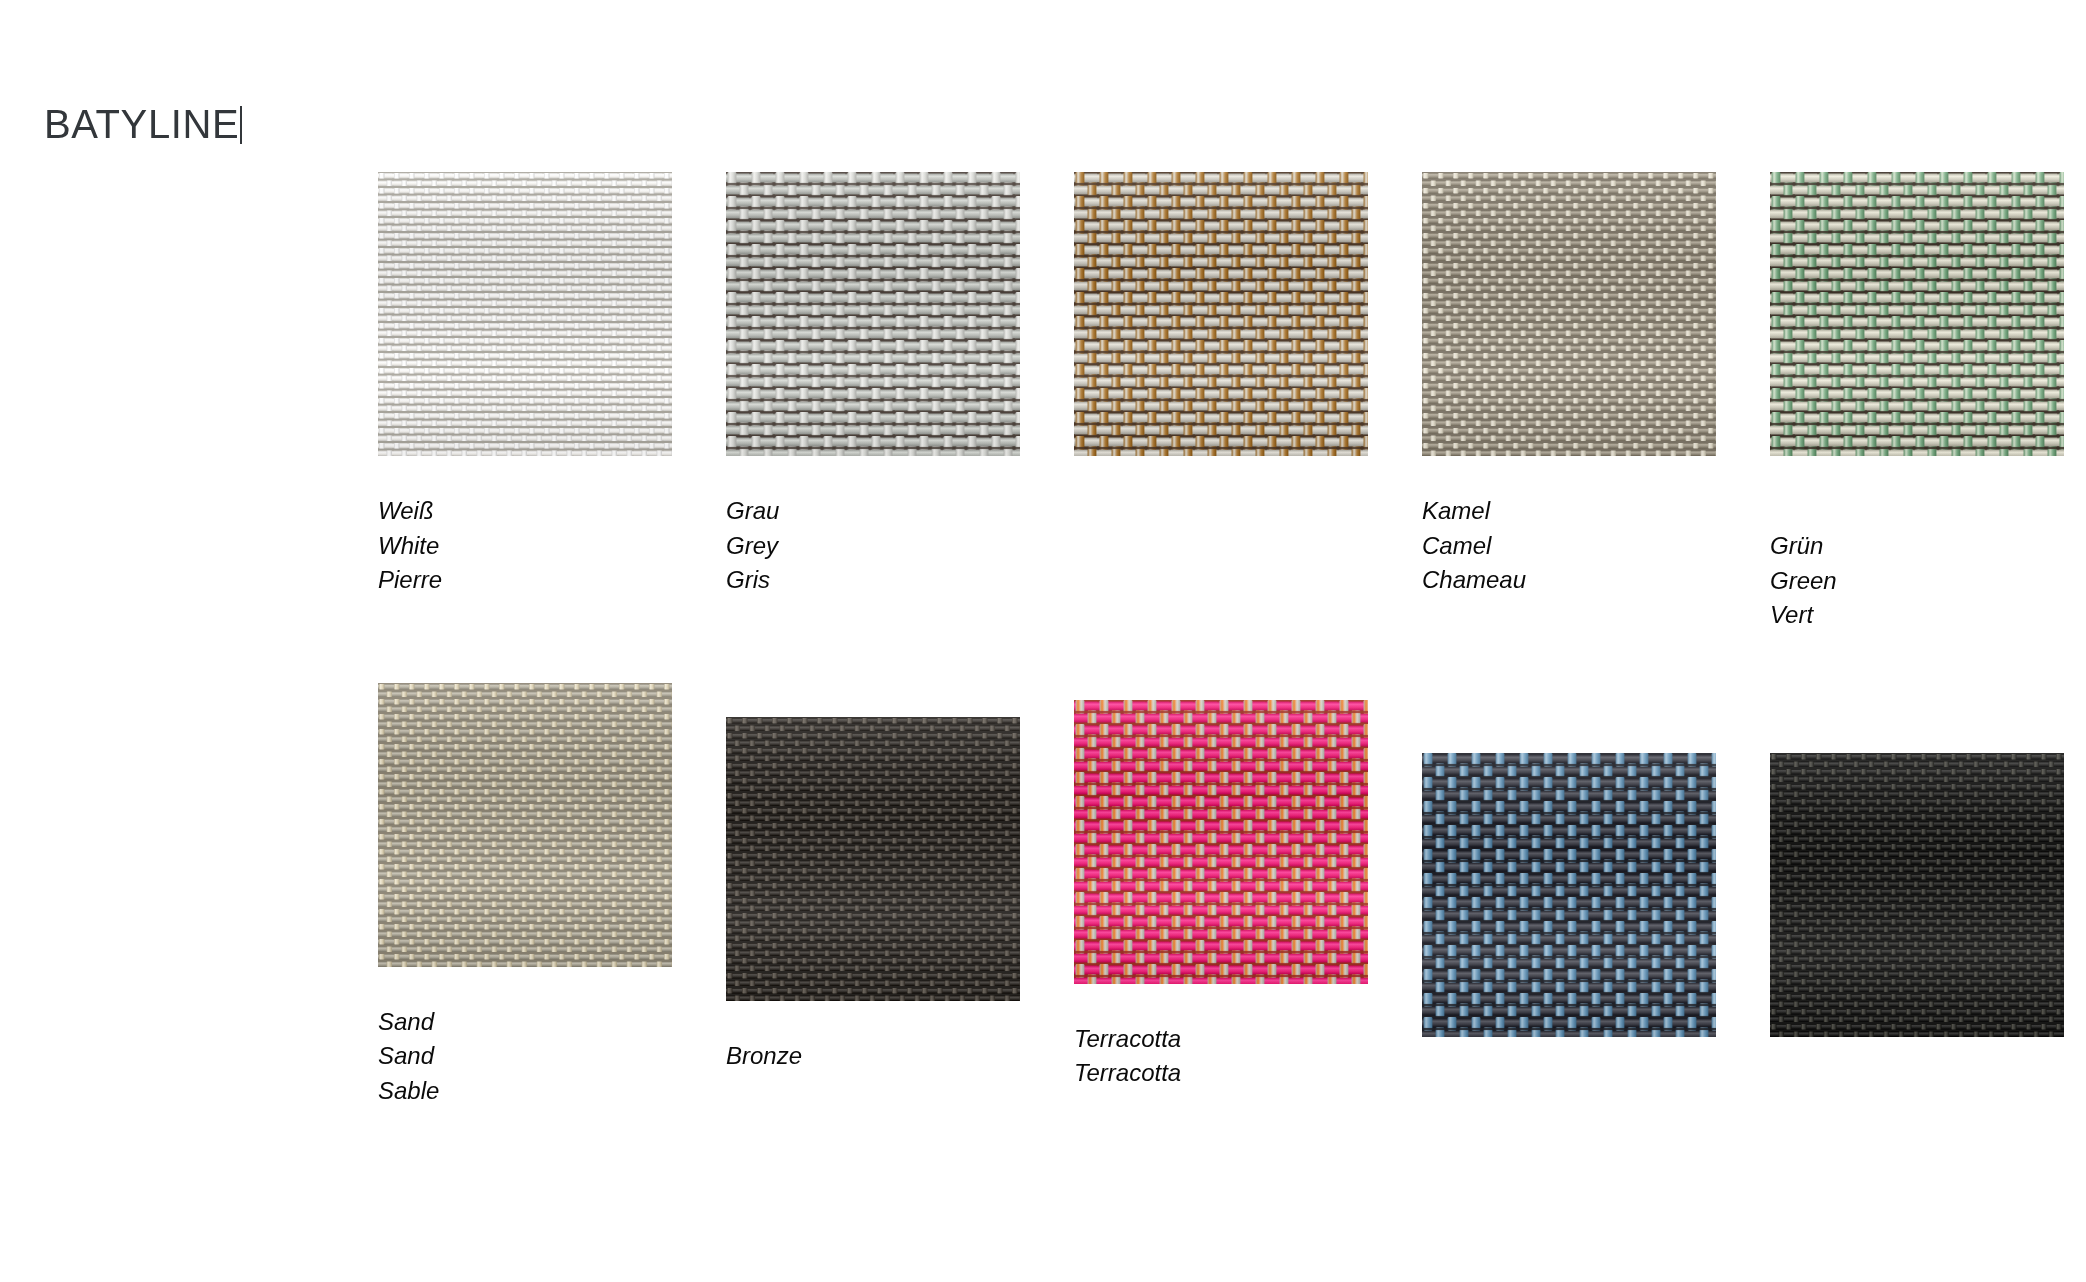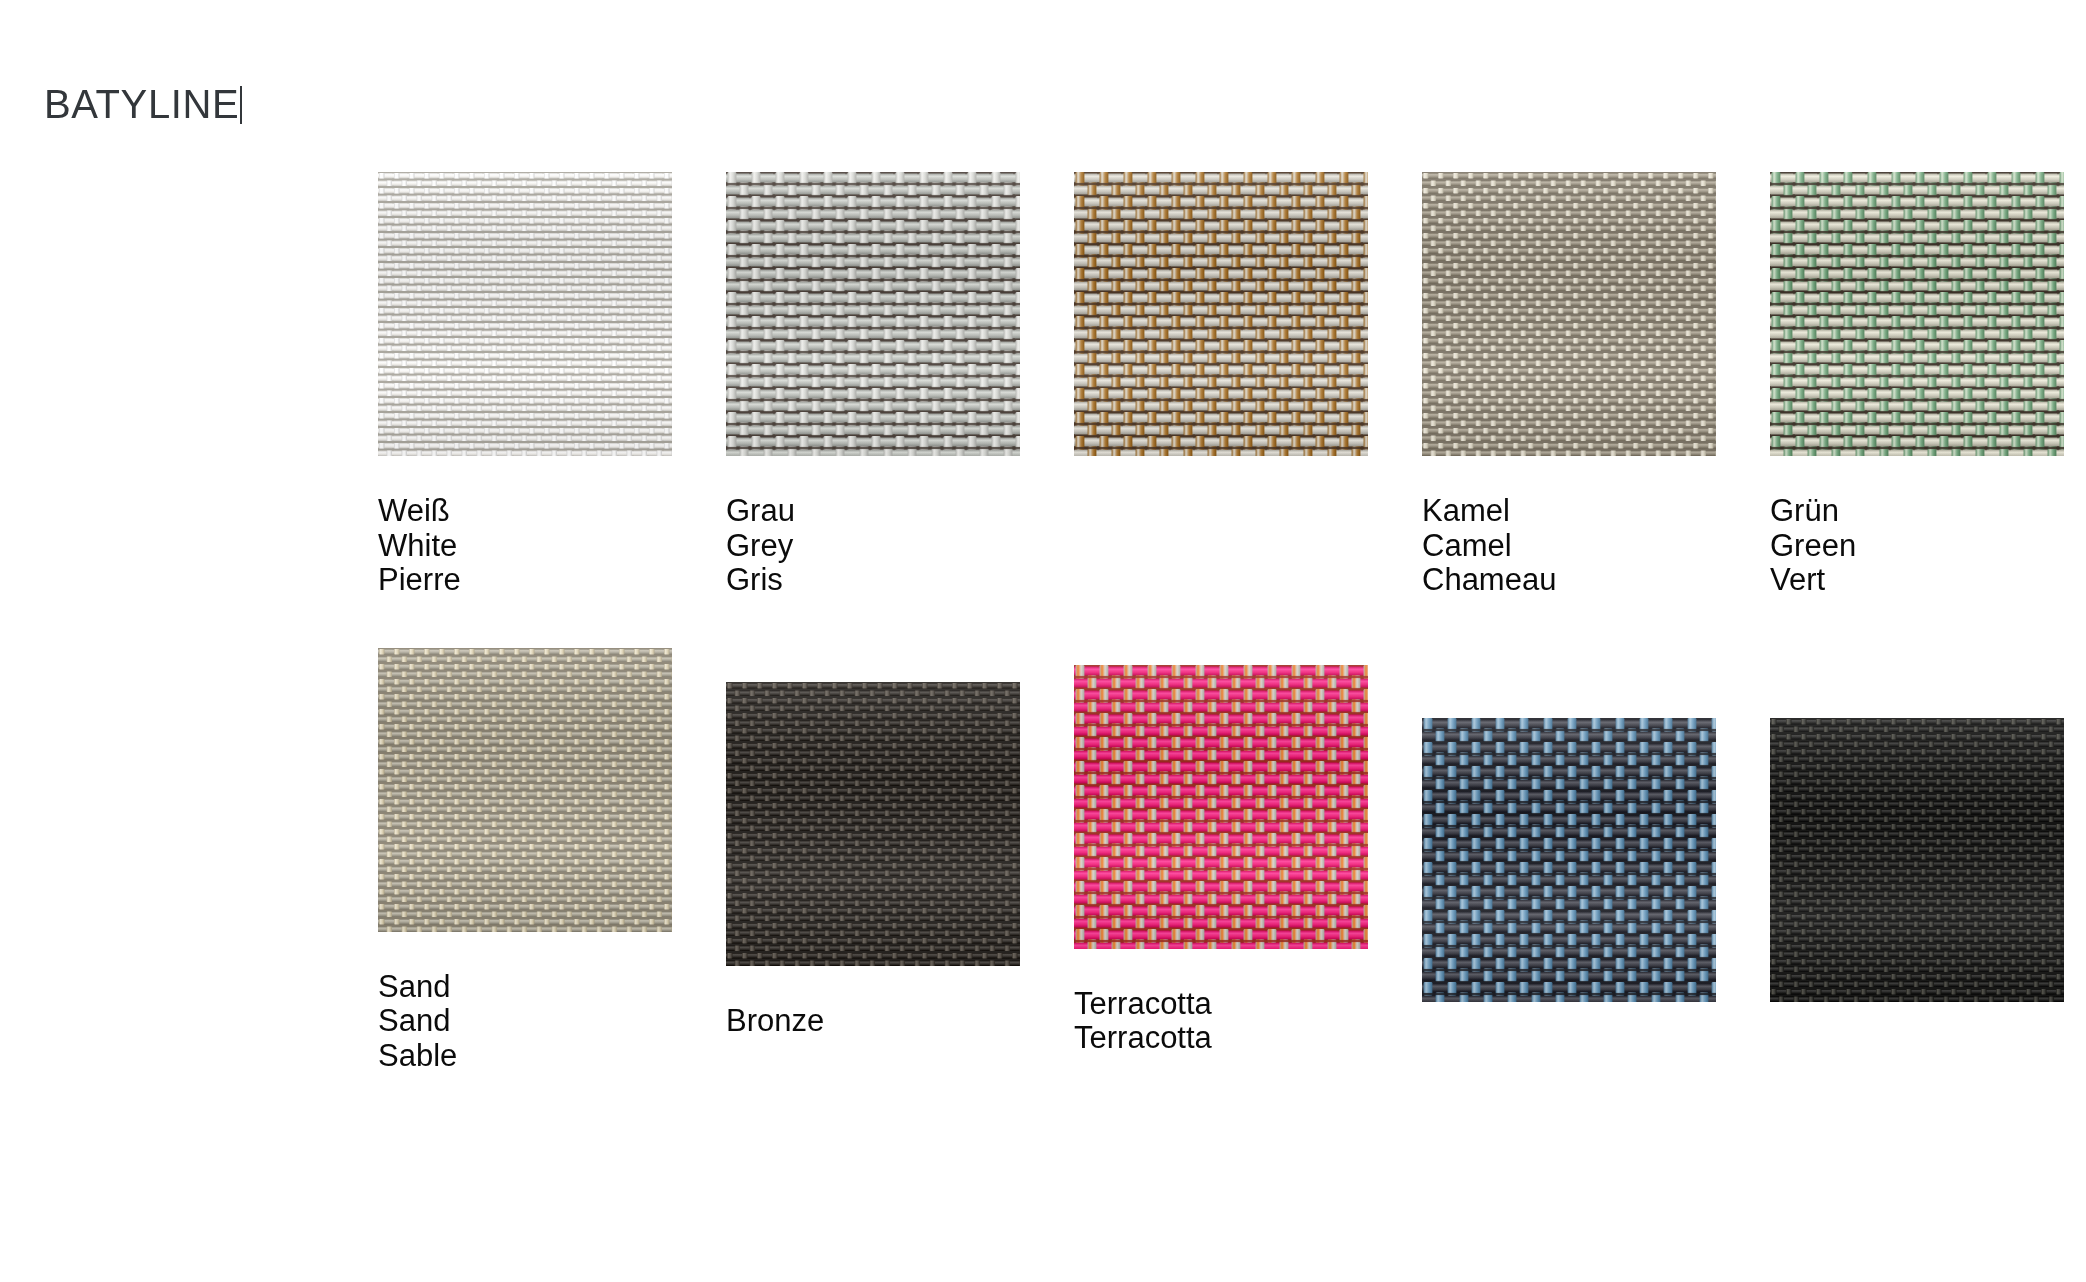--- a/index.html
+++ b/index.html
@@ -8,21 +8,21 @@
     background:#ffffff;
     font-family:"Liberation Sans","DejaVu Sans",sans-serif;
     color:#000000;
     overflow:hidden;
     position:relative;
   }
 
   
   #page-title{
     position:absolute;
-    left:44px; top:84px;
+    left:44px; top:104px;
     font-size:40px;
     font-weight:400;
     letter-spacing:0.6px;
     color:#33373b;
     line-height:1;
     white-space:nowrap;
   }
   #title-caret{
     display:inline-block;
     width:2px;
@@ -43,35 +43,36 @@
     flex-direction:row;
   }
   .swatch-row.row-2{ margin-top:50px;align-items:center; }
 
   .swatch-cell{
     width:294px;
     margin-right:54px;
     display:flex;
     flex-direction:column;
   }
-  .swatch-cell:last-child{ margin-right:0; }
+  .swatch-cell:last-child{ margin-right:0;gap:35px; }
 
   .swatch-tile{
     width:294px;
     height:284px;
     display:block;
   }
   .swatch-tile svg{ display:block; width:294px; height:284px; }
 
   .swatch-labels{
     margin-top:38px;
-    font-size:31px;
+    font-size:24px;
     line-height:34.5px;
     color:#0b0b0b;
     font-weight:400;
+    font-style:italic;
   }
   .swatch-labels .lbl{ display:block; white-space:nowrap; }
   .swatch-labels .lbl:empty{ display:none; }
 
   
   .row-2 .swatch-labels{ margin-top:38px; }
 </style>
 </head>
 <body>
 

